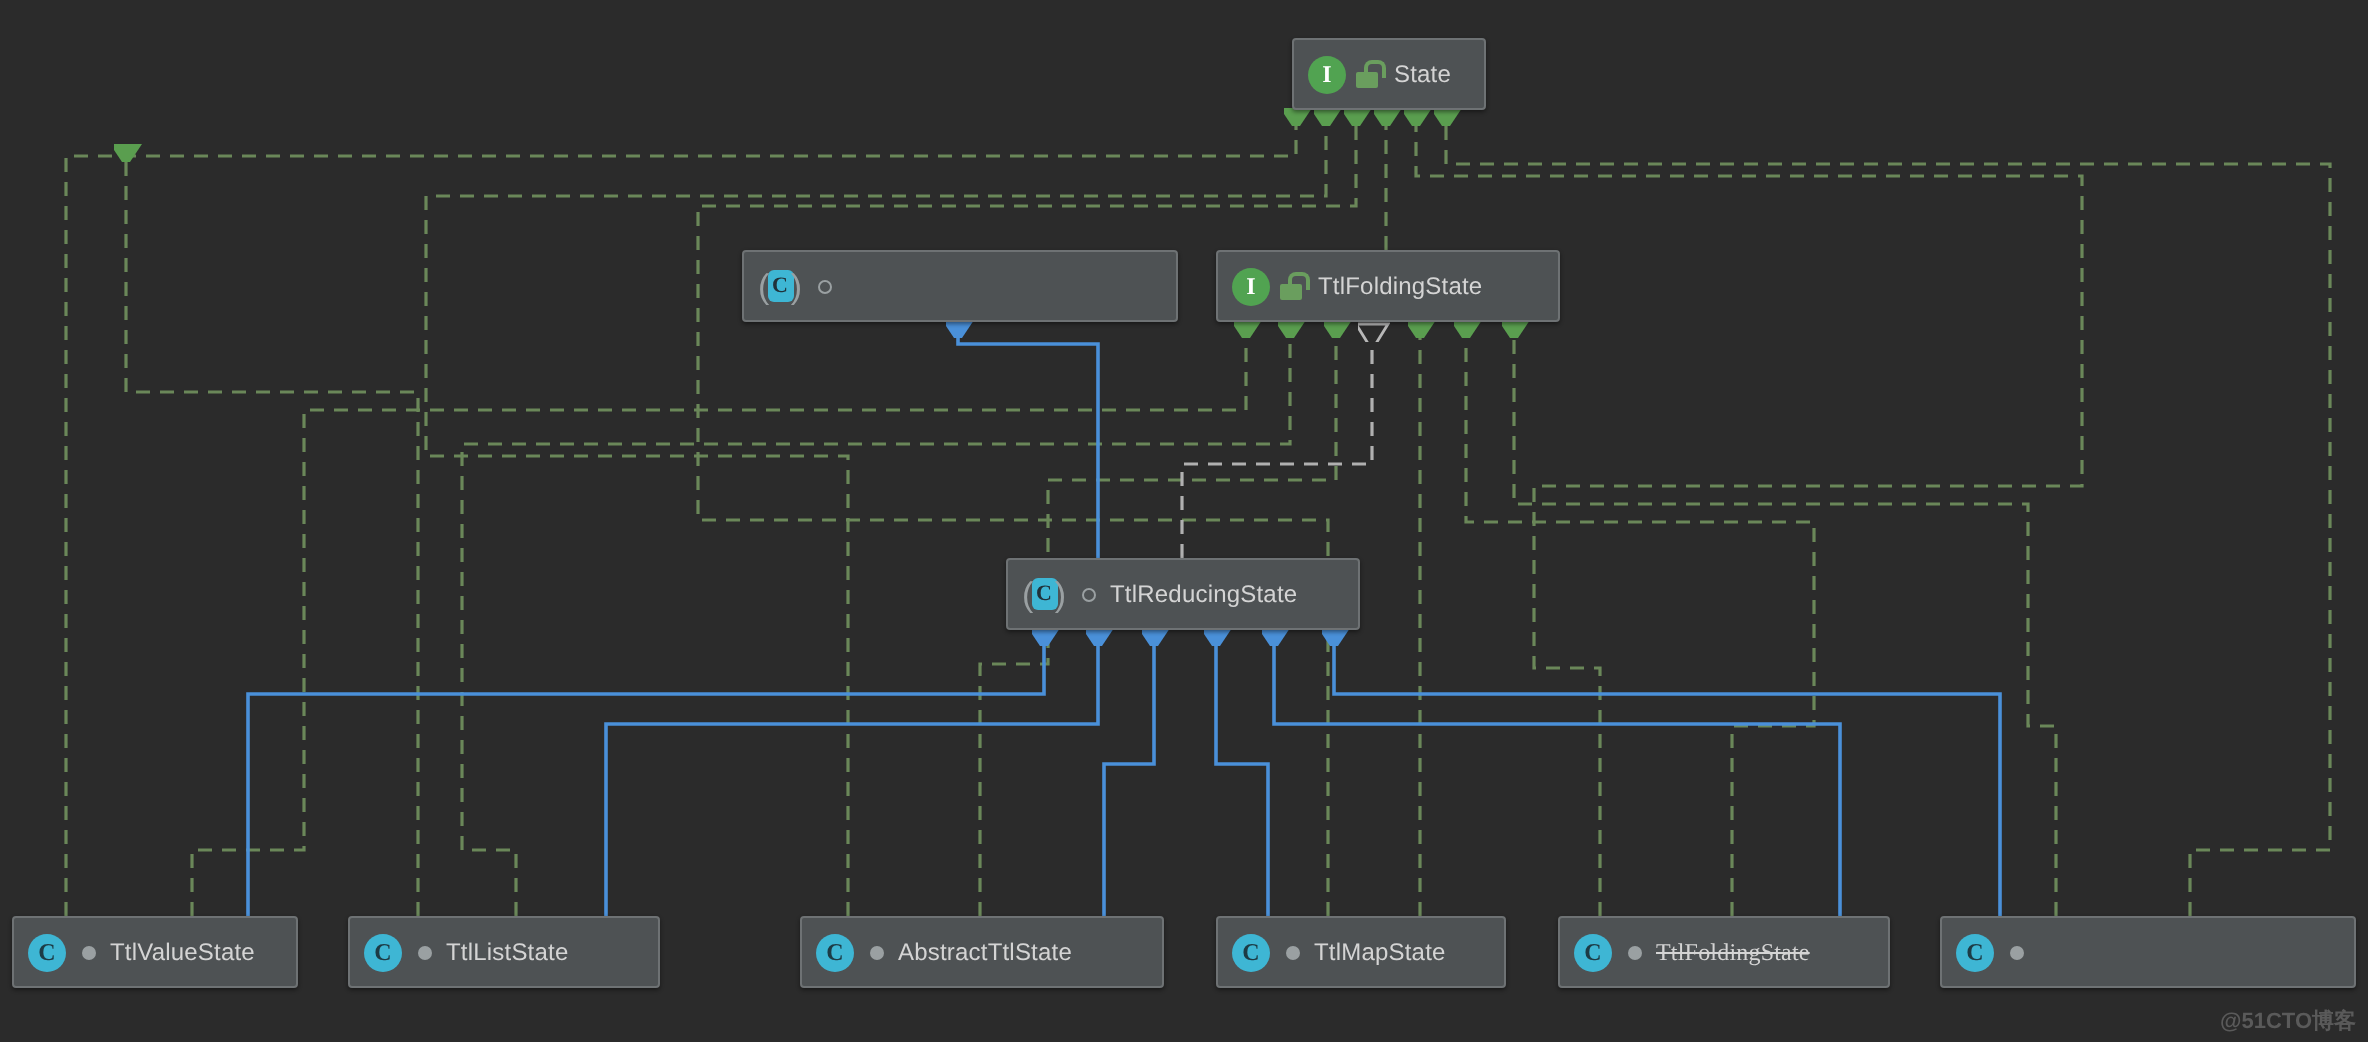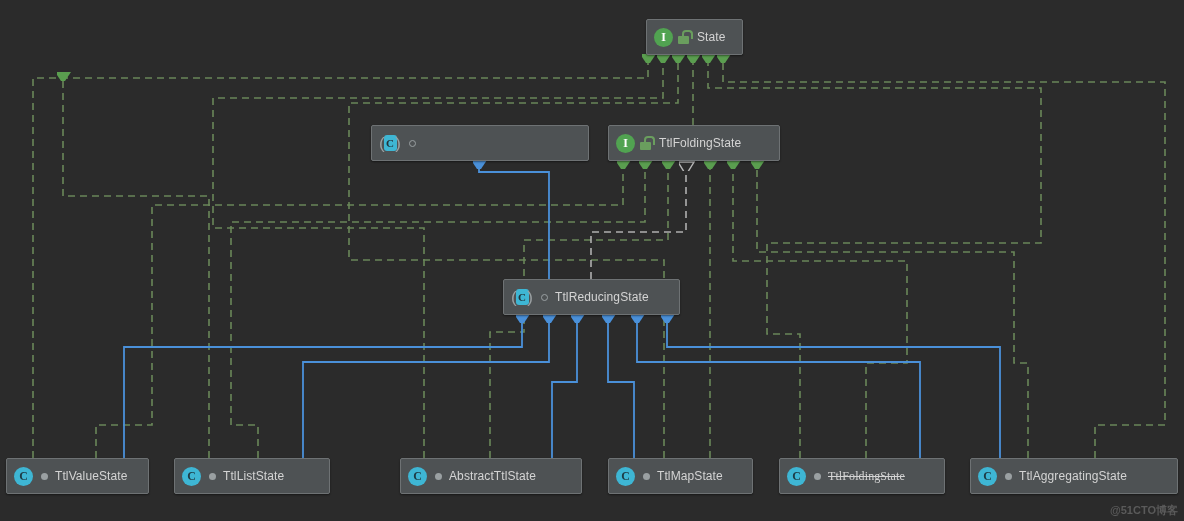--- a/index.html
+++ b/index.html
@@ -284,17 +284,16 @@
       <span class="dot-solid"></span>
     </span>
     <span class="node-label">TtlFoldingState</span>
   </div>
 
   <div class="node" id="node-ttl-aggregating-state" style="left: 970px; top: 458px; width: 208px;">
     <span class="icon-wrap">
       <span class="ico-class-concrete">C</span>
       <span class="dot-solid"></span>
     </span>
-    <span class="node-label">TtlAggregatingState</span>
   </div>
 
   <div id="watermark">@51CTO博客</div>
 </div>
 
 </body></html>

